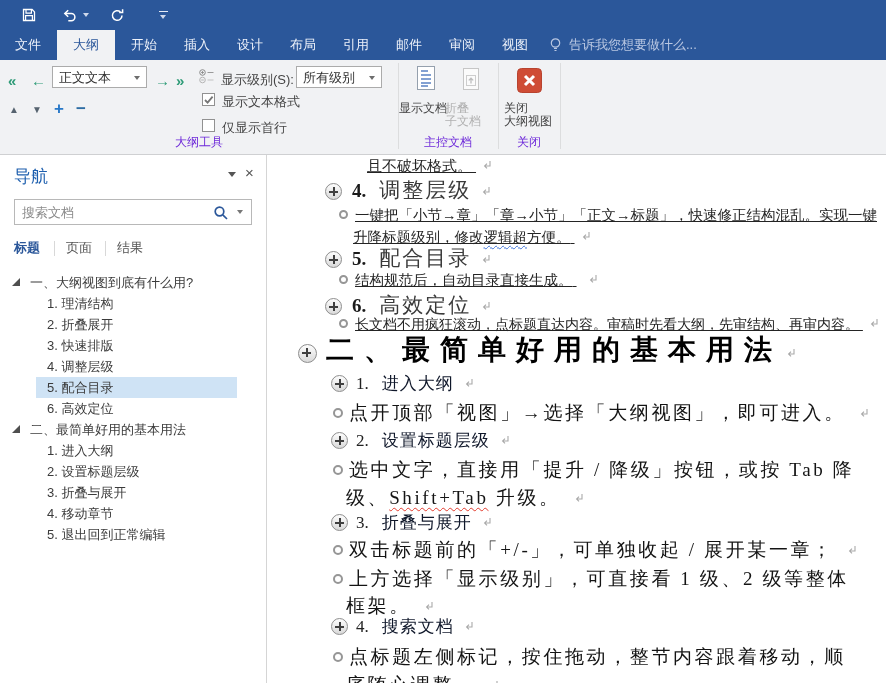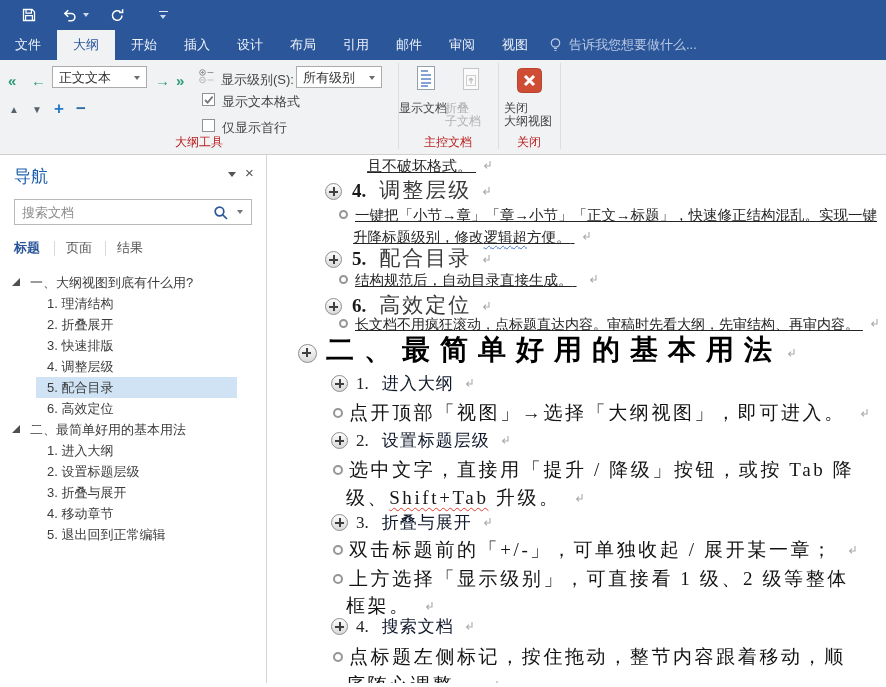--- a/index.html
+++ b/index.html
@@ -15,21 +15,21 @@
 
   
   .tabrow{position:absolute;left:0;top:30px;width:886px;height:30px;background:#2b579a;}
   .rtab{position:absolute;top:0;height:30px;line-height:30px;text-align:center;font-size:13px;color:#eef2fa;cursor:default;}
   .rtab.active{background:#f1f2f4;color:#2b579a;}
   .tellme{position:absolute;left:548px;top:0;height:30px;display:flex;align-items:center;gap:6px;font-size:13px;color:#b9c7e2;}
 
   
   .ribbon{position:absolute;left:0;top:60px;width:886px;height:94px;background:#f1f2f4;border-bottom:1px solid #cfd0d2;font-size:13px;color:#444;}
   .rsep{position:absolute;top:3px;height:86px;width:1px;background:#dcddde;}
-  .grouplabel{position:absolute;top:74px;font-size:12px;color:#b91c1c;text-align:center;}
+  .grouplabel{position:absolute;top:74px;font-size:12px;color:#6d28d9;text-align:center;}
   .garrow{position:absolute;font-weight:bold;color:#2e9b77;font-size:15px;line-height:15px;cursor:default;}
   .levelbox,.dropbox{position:absolute;background:#fff;border:1px solid #ababab;height:22px;line-height:22px;font-size:13px;color:#333;padding-left:6px;box-sizing:border-box;}
   .dropcaret{position:absolute;right:6px;top:9px;width:0;height:0;border-left:3.5px solid transparent;border-right:3.5px solid transparent;border-top:4px solid #6d6d6d;}
   .tribtn{position:absolute;font-size:10px;color:#56636f;}
   .plusbtn{position:absolute;font-size:17px;font-weight:bold;color:#2878c8;line-height:16px;}
   .minusbtn{position:absolute;font-size:17px;font-weight:bold;color:#2e6da4;line-height:16px;}
   .cbx{position:absolute;width:13px;height:13px;background:#fff;border:1px solid #919191;box-sizing:border-box;}
   .biglabel{position:absolute;font-size:12px;color:#444;text-align:left;}
   .biglabel.dis{color:#b0b0b0;}
 

